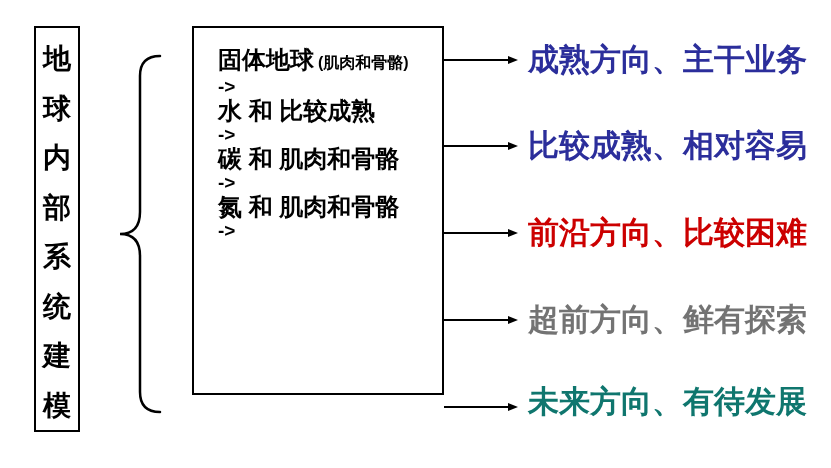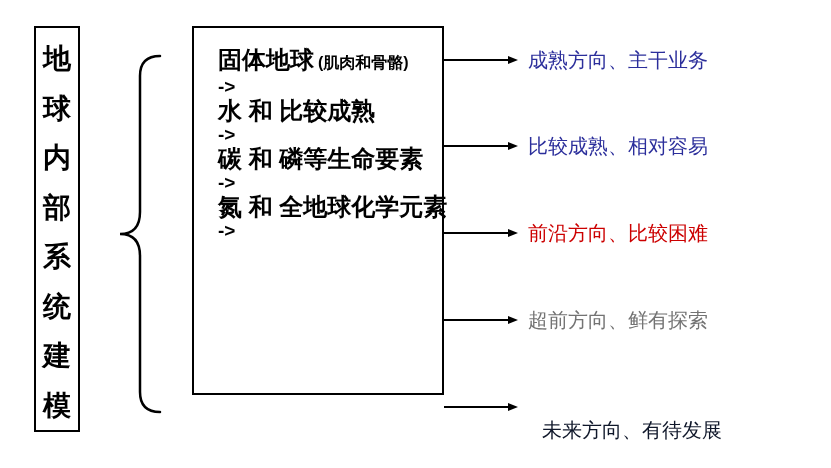--- a/index.html
+++ b/index.html
@@ -106,23 +106,23 @@
     border-top: 4px solid transparent;
     border-bottom: 4px solid transparent;
     border-left: 10px solid #000;
   }
 
   
   .outcome {
     position: absolute;
     left: 528px;
     transform: translateY(-50%);
-    font-size: 20px;
+    font-size: 31px;
     line-height: 30px;
-    font-weight: normal;
+    font-weight: bold;
     white-space: nowrap;
   }
 </style>
 </head>
 <body>
 
 <div class="canvas">
 
   <div class="title-box">
     <span class="title-char">地</span>
@@ -137,23 +137,23 @@
 
   <svg class="brace" viewBox="0 0 52 362" fill="none" xmlns="http://www.w3.org/2000/svg">
     <path d="M 48 3 Q 28 3 28 23 L 28 159 Q 28 181 8 181 Q 28 181 28 203 L 28 339 Q 28 359 48 359" stroke="#000000" stroke-width="2.5" stroke-linecap="round" fill="none"></path>
   </svg>
 
   <div class="process-box">
     <div class="p-item"><span>固体地球</span><span class="note">(肌肉和骨骼)</span></div>
     <div class="p-conn">-&gt;</div>
     <div class="p-item"><span>水 和 比较成熟</span></div>
     <div class="p-conn">-&gt;</div>
-    <div class="p-item"><span>碳 和 磷等生命要素</span></div>
+    <div class="p-item"><span>碳 和 肌肉和骨骼</span></div>
     <div class="p-conn">-&gt;</div>
-    <div class="p-item"><span>氮 和 全地球化学元素</span></div>
+    <div class="p-item"><span>氮 和 肌肉和骨骼</span></div>
     <div class="p-conn">-&gt;</div>
   </div>
 
   <div class="arrow-row" style="top:55px">
       <span class="arrow-shaft"></span>
       <span class="arrow-head"></span>
     </div>
   <div class="arrow-row" style="top:141px">
       <span class="arrow-shaft"></span>
       <span class="arrow-head"></span>
@@ -168,15 +168,15 @@
     </div>
   <div class="arrow-row" style="top:402px">
       <span class="arrow-shaft"></span>
       <span class="arrow-head"></span>
     </div>
 
   <div class="outcome" style="top: 60px; color: rgb(43, 46, 155);">成熟方向、主干业务</div>
   <div class="outcome" style="top: 233px; color: rgb(204, 0, 0);">前沿方向、比较困难</div>
   <div class="outcome" style="top: 146px; color: rgb(43, 46, 155);">比较成熟、相对容易</div>
   <div class="outcome" style="top: 320px; color: #737373;">超前方向、鲜有探索</div>
-  <div class="outcome" style="top: 430px; color: #0f172a; margin-left: 14px;">未来方向、有待发展</div>
+  <div class="outcome" style="top: 402px; color: #0f766e;">未来方向、有待发展</div>
 
 </div>
 
 </body></html>

